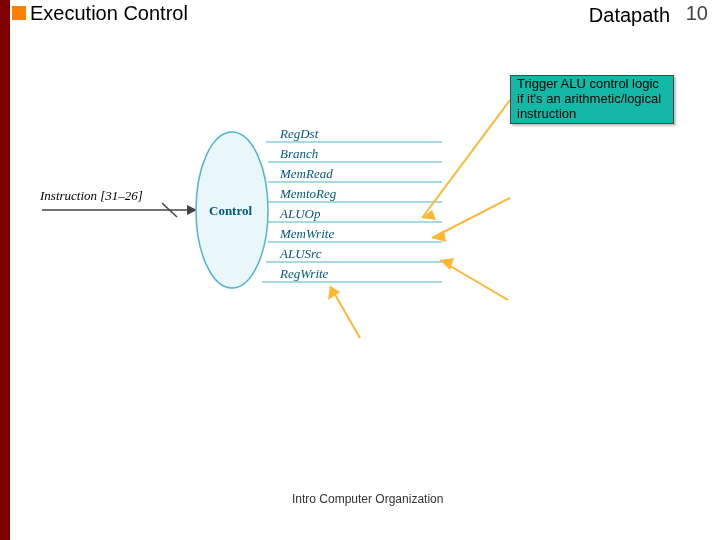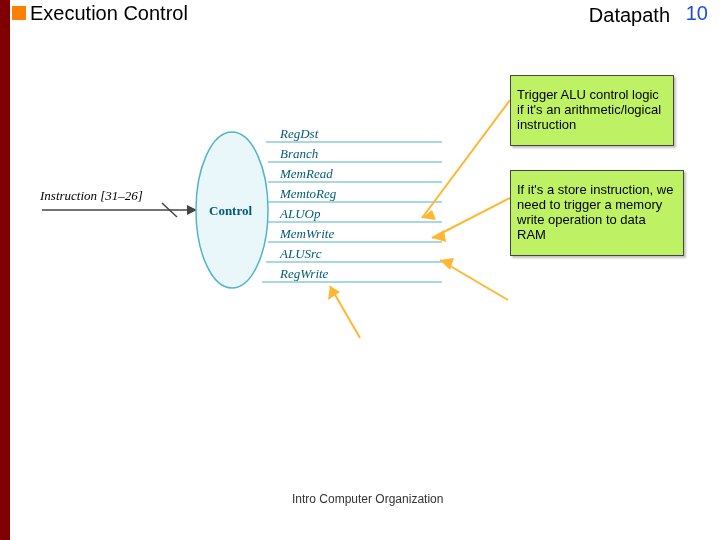--- a/index.html
+++ b/index.html
@@ -1,23 +1,23 @@
 <!DOCTYPE html>
 <html><head>
 <meta charset="utf-8">
 <style>
   html,body{margin:0;padding:0;width:720px;height:540px;background:#fff;font-family:Arial,Helvetica,sans-serif;overflow:hidden}
   .page{position:relative;width:720px;height:448px}
   .sidebar{position:absolute;left:0;top:0;width:10px;height:540px;background:#800000}
   .title-sq{position:absolute;left:12px;top:6px;width:14px;height:14px;background:#ff7f00}
   .title{position:absolute;left:30px;top:2px;font-size:20px;font-weight:400;color:#000}
   .hdr-right{position:absolute;right:50px;top:4px;font-size:20px;color:#000}
-  .pgnum{position:absolute;right:12px;top:2px;font-size:20px;color:#1d4ed8}
+  .pgnum{position:absolute;right:12px;top:2px;font-size:20px;color:#404040}
   .figure{position:absolute;left:22px;top:50px;width:420px;height:320px}
-  .note{position:absolute;background:#bef264;border:1px solid #444;box-shadow:2px 2px 2px rgba(0,0,0,.25);padding:12px 6px;font-size:13px;line-height:1.15;color:#000}
+  .note{position:absolute;background:#14b8a6;border:1px solid #444;box-shadow:2px 2px 2px rgba(0,0,0,.25);padding:1px 6px;font-size:13px;line-height:1.15;color:#000}
   .note1{left:510px;top:75px;width:150px}
   .note2{left:510px;top:170px;width:160px}
   .note3{left:508px;top:275px;width:165px}
   .note4{left:298px;top:338px;width:150px}
   .footer{position:absolute;left:292px;top:492px;font-size:12px;color:#333}
   
   .instr-label{font:italic 13px 'Times New Roman',serif}
   .ctrl-label{font:700 13px 'Times New Roman',serif;fill:#005b77}
   .sig{font:italic 13px 'Times New Roman',serif;fill:#005b77}
   .sigline{stroke:#4fb6c6;stroke-width:1.2}
@@ -93,16 +93,15 @@
     <polygon class="yhead" points="432,238 444,230 446,242"></polygon>
 
     <line class="yarrow" x1="508" y1="300" x2="440" y2="260"></line>
     <polygon class="yhead" points="440,260 454,258 450,270"></polygon>
 
     <line class="yarrow" x1="360" y1="338" x2="330" y2="286"></line>
     <polygon class="yhead" points="330,286 340,292 328,300"></polygon>
   </svg>
 
   <div class="note note1">Trigger ALU control logic if it's an arithmetic/logical instruction</div>
-  <div class="note note2">If it's a store instruction, we need to trigger a memory write operation to data RAM</div>
 
   <div class="footer">Intro Computer Organization</div>
 </div>
 
 </body></html>

